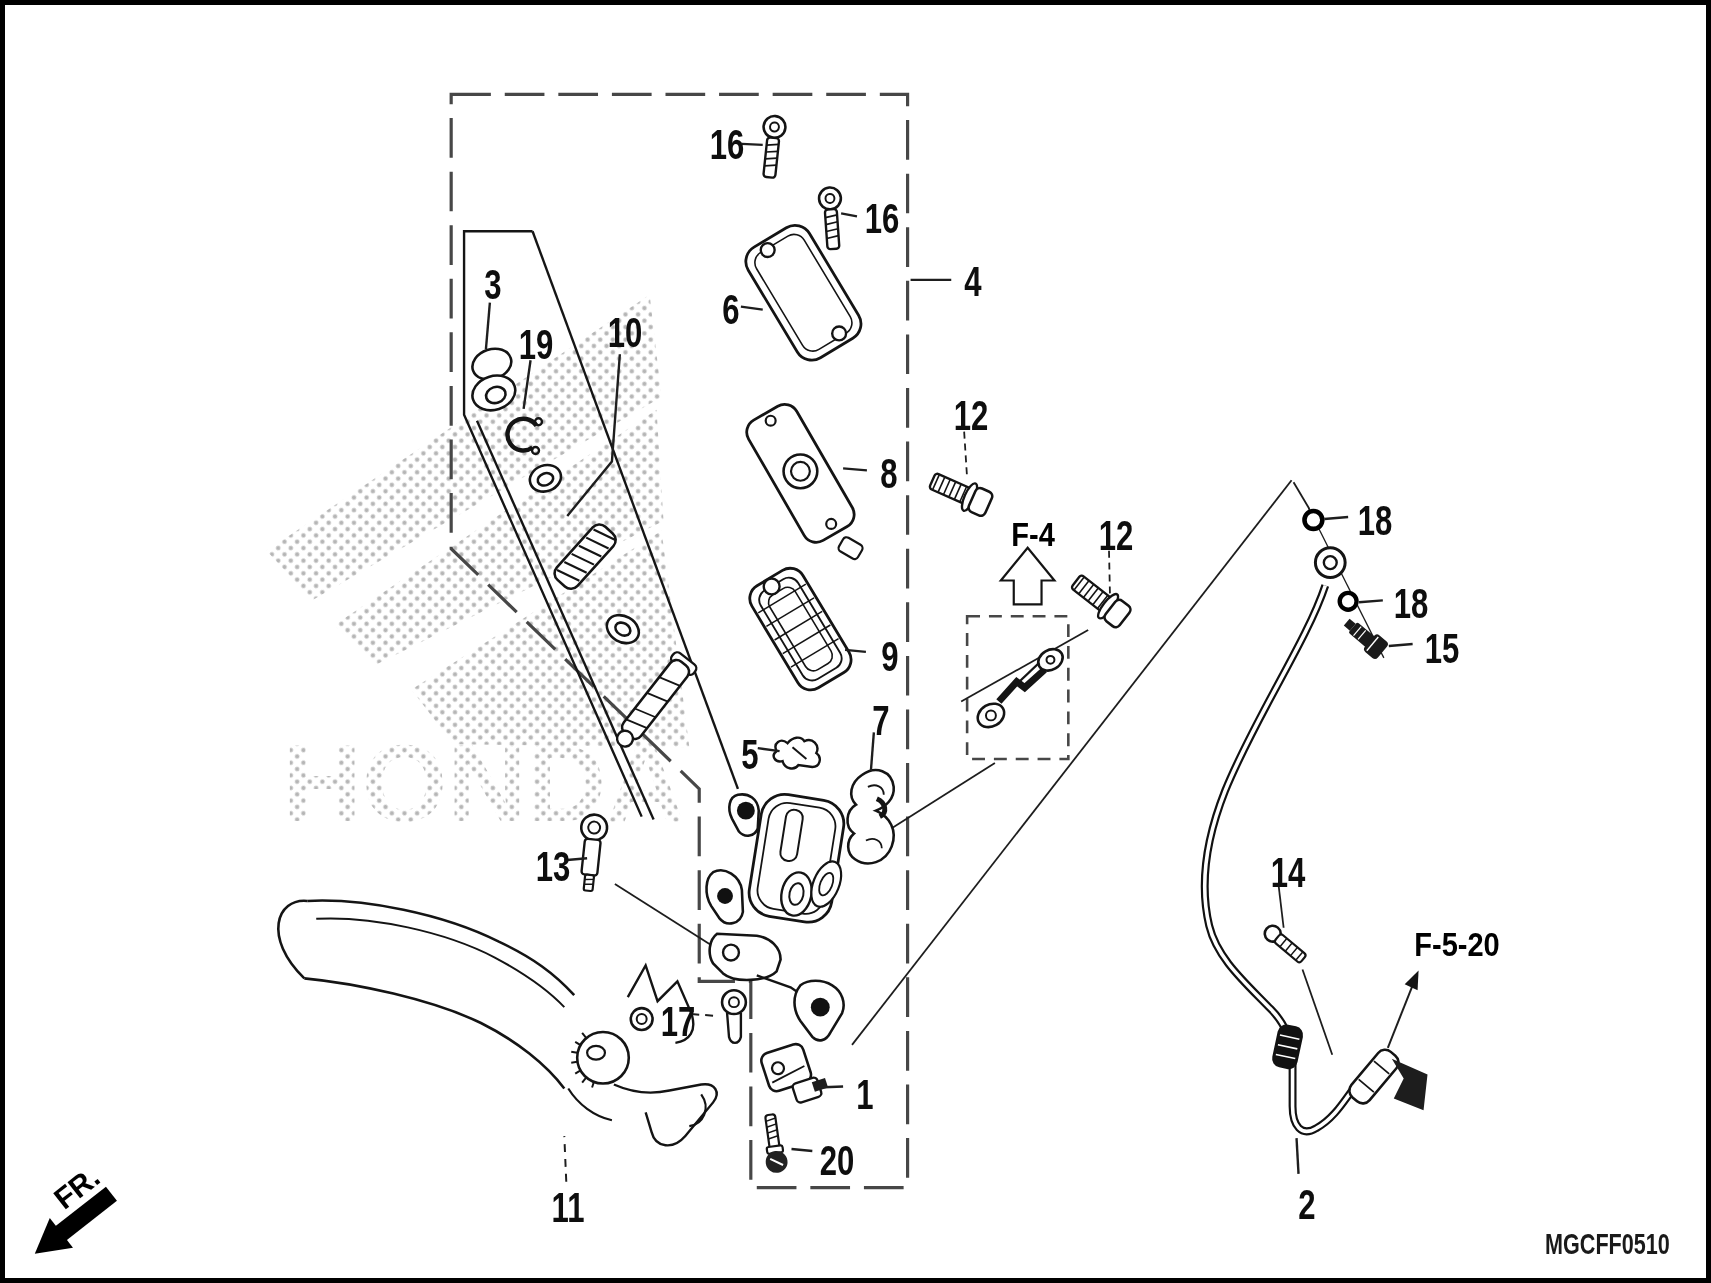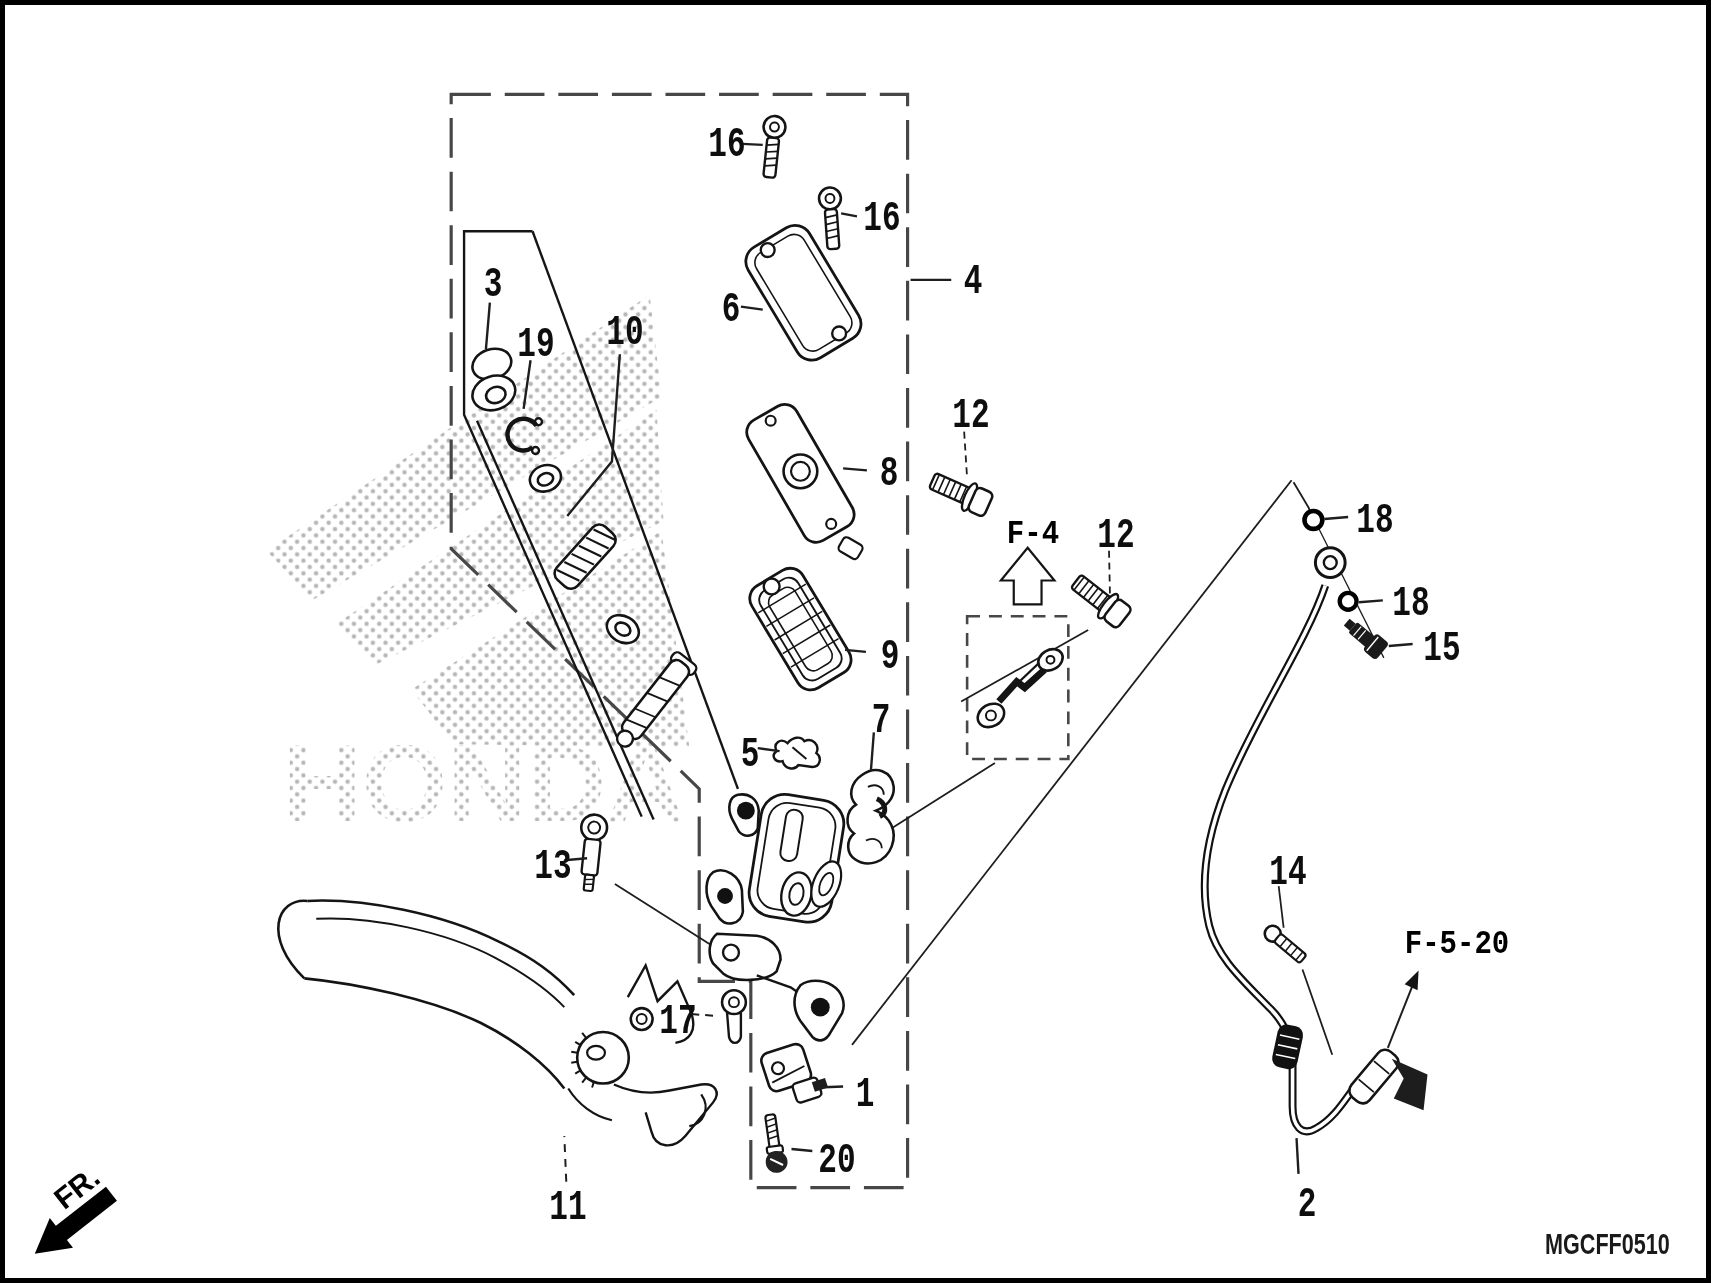--- a/index.html
+++ b/index.html
@@ -6,21 +6,21 @@
   .canvas{
     position:relative;
     width:1711px;height:1283px;
     background:#fff;
     border:5px solid #000;
     box-sizing:border-box;
     overflow:hidden;
     font-family:"Liberation Sans", sans-serif;
   }
   .art{position:absolute;left:0;top:0;width:100%;height:100%;}
-  .labels-layer{position:absolute;left:0;top:0;width:100%;height:100%;pointer-events:none;font-family:Liberation Mono, monospace;}
+  .labels-layer{position:absolute;left:0;top:0;width:100%;height:100%;pointer-events:none;}
   .part-label{
     position:absolute;
     transform:translate(-50%,-50%) scaleX(0.74);
     font-weight:700;font-size:42px;line-height:1;
     color:#0e0e0e;white-space:nowrap;pointer-events:auto;
   }
   .ref-label{
     position:absolute;
     transform:translate(-50%,-50%) scaleX(0.88);
     font-weight:700;font-size:33px;line-height:1;

